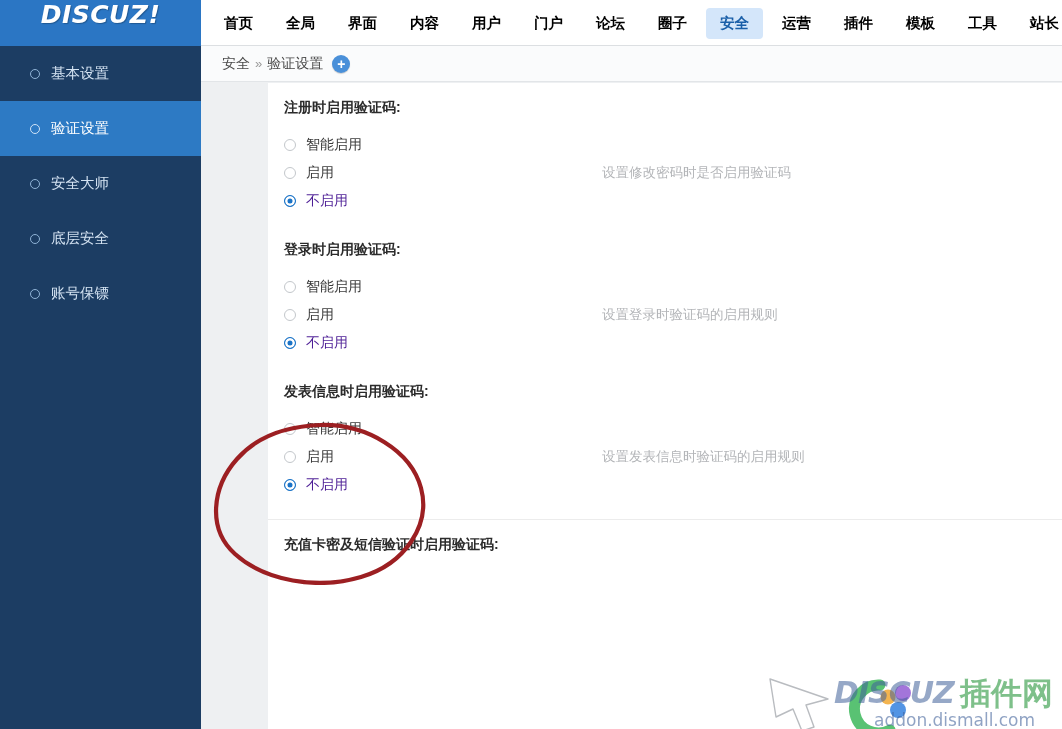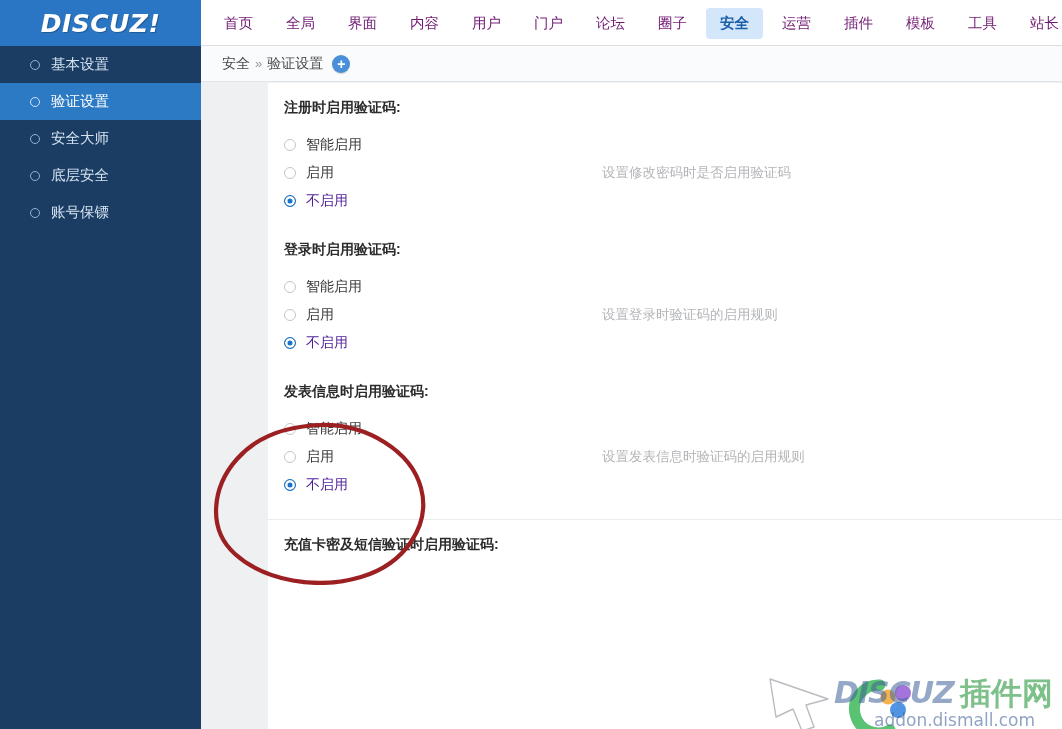--- a/index.html
+++ b/index.html
@@ -19,58 +19,59 @@
     position: absolute; top: 0; left: 0;
     width: 1062px; height: 46px;
     background: #fff;
     border-bottom: 1px solid #dcdfe2;
     box-sizing: border-box;
   }
   #logo {
     position: absolute; left: 0; top: 0;
     width: 201px; height: 46px;
     background: #2b76c4;
-    display: flex; align-items: center; justify-content: center;
+    display: flex; align-items: flex-start; justify-content: center;
   }
   #logo .logotext {
     color: #ffffff;
     font-family: "DejaVu Sans", sans-serif;
     font-style: italic;
     font-weight: bold;
     font-size: 25px;
     letter-spacing: 0.5px;
     text-shadow: 1px 1px 1px rgba(0,0,0,.25);
   }
   #navtabs {
     position: absolute; left: 210px; top: 0;
     height: 46px;
     display: flex; align-items: center;
   }
   .navtab {
     font-size: 14.5px;
-    color: #701a75;
+    color: #000000;
     padding: 6px 14px;
     margin-right: 5px;
     border-radius: 4px;
     white-space: nowrap;
     cursor: pointer;
+    font-weight: bold;
   }
   .navtab.active {
     background: #d4e6fa;
     color: #1a5fa8;
     font-weight: bold;
   }
   
   #sidebar {
     position: absolute; left: 0; top: 46px;
     width: 201px; height: 683px;
     background: #1c3d63;
   }
   .side-item {
-    height: 37px;
+    height: 55px;
     display: flex; align-items: center;
     padding-left: 30px;
     color: #d4e3f2;
     font-size: 14.5px;
     cursor: pointer;
     box-sizing: border-box;
   }
   .side-item.active {
     background: #2d7ac4;
     color: #ffffff;

